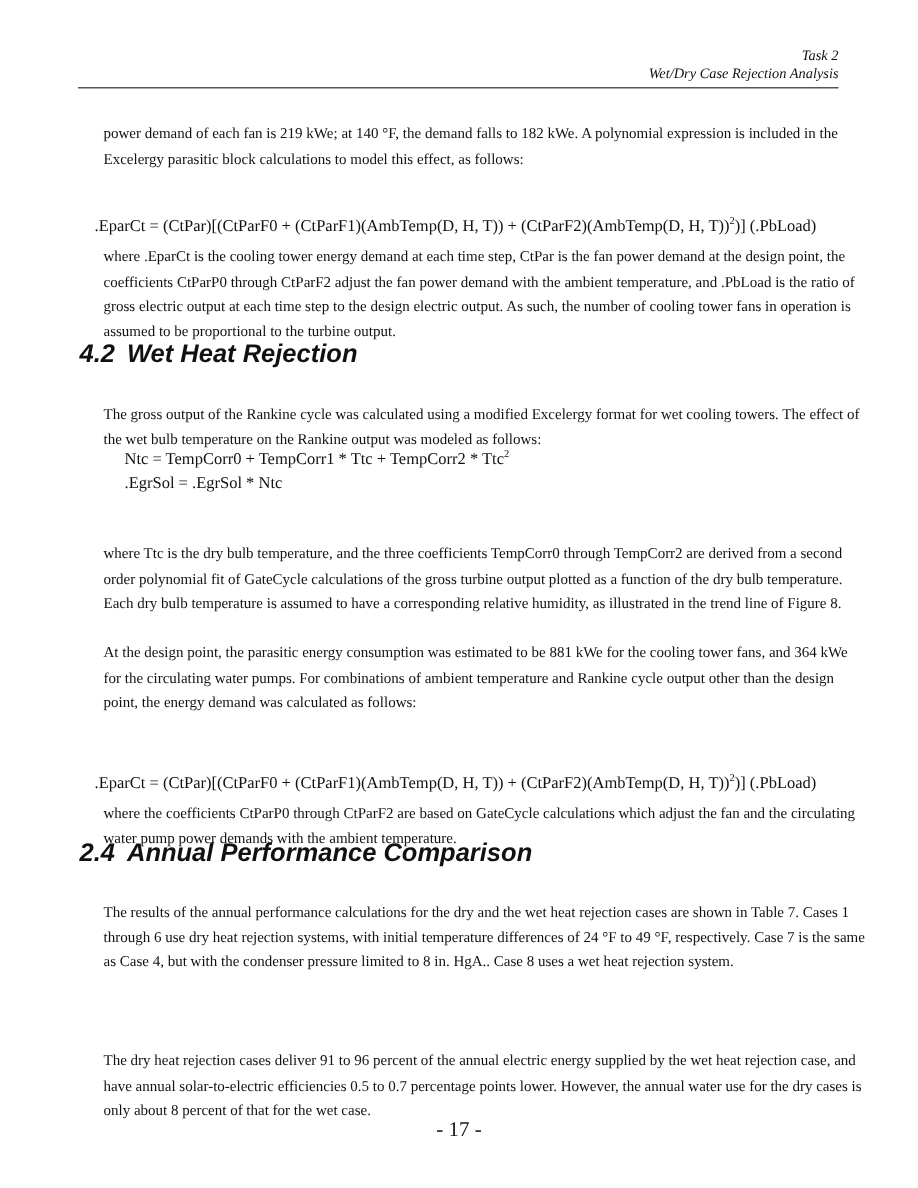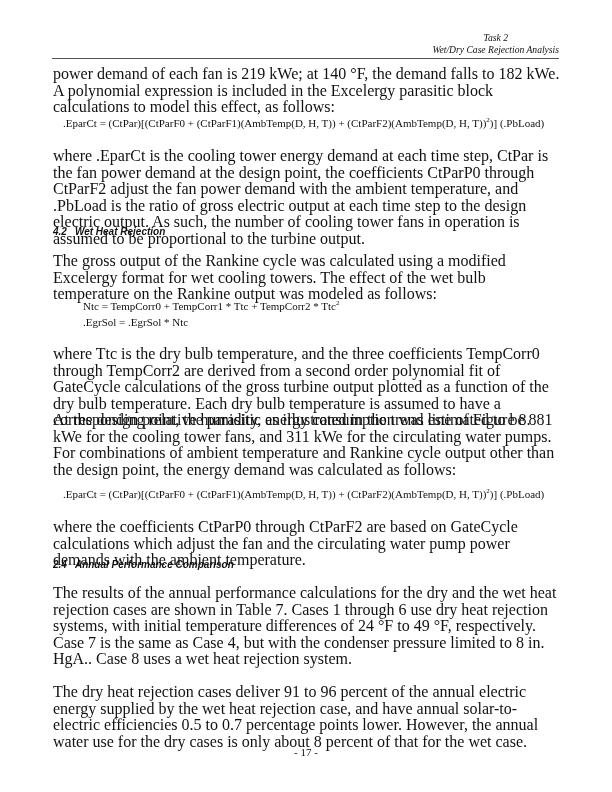--- a/index.html
+++ b/index.html
@@ -1,28 +1,28 @@
 <!DOCTYPE html>
 <html><head>
   <meta charset="utf-8">
   <style>
     html, body { margin:0; padding:0; background:#ffffff; }
     body { width:612px; height:792px; position:relative; overflow:hidden;
       font-family:"Liberation Serif", serif; color:#111; }
-    .header { position:absolute; right:53px; top:32px; text-align:center;
+    .header { position:absolute; right:53px; top:32px; text-align:right;
       font-style:italic; font-size:9.6px; line-height:12px; }
     .rule { position:absolute; left:52px; right:53px; top:58px; border-top:1px solid #555; }
-    .p { position:absolute; left:53px; width:508px; font-size:16px; line-height:16.5px; margin:0; }
-    .eq { position:absolute; left:63px; font-size:11px; line-height:16px; white-space:nowrap; }
+    .p { position:absolute; left:53px; width:508px; font-size:10px; line-height:16.5px; margin:16px; }
+    .eq { position:absolute; left:63px; font-size:11px; line-height:16px; white-space:nowrap;margin-top:28px; }
     .eq2 { position:absolute; left:83px; font-size:11px; line-height:15.5px; white-space:nowrap; }
     .h { position:absolute; left:53px; font-family:"Liberation Sans", sans-serif;
-      font-weight:bold; font-style:italic; font-size:10px; }
+      font-weight:bold; font-style:italic; font-size:17px; }
     .h .num { margin-right:8px; }
     sup { font-size:7px; line-height:0; }
-    .footer { position:absolute; left:0; width:612px; top:746px; text-align:center; font-size:11px; }
+    .footer { position:absolute; left:0; width:612px; top:746px; text-align:center; font-size:14px; }
   </style>
 </head>
 <body>
 
 <div class="header">
   <div>Task 2</div>
   <div>Wet/Dry Case Rejection Analysis</div>
 </div>
 <div class="rule"></div>
 
@@ -34,21 +34,21 @@
 
 <div class="h" style="top:226px"><span class="num">4.2</span><span>Wet Heat Rejection</span></div>
 
 <p class="p" style="top:253px">The gross output of the Rankine cycle was calculated using a modified Excelergy format for wet cooling towers.  The effect of the wet bulb temperature on the Rankine output was modeled as follows:</p>
 
 <div class="eq2" style="top:299px"><span>Ntc = TempCorr0 + TempCorr1 * Ttc + TempCorr2 * Ttc</span><sup>2</sup></div>
 <div class="eq2" style="top:315px">.EgrSol = .EgrSol * Ntc</div>
 
 <p class="p" style="top:346px">where Ttc is the dry bulb temperature, and the three coefficients TempCorr0 through TempCorr2 are derived from a second order polynomial fit of GateCycle calculations of the gross turbine output plotted as a function of the dry bulb temperature.  Each dry bulb temperature is assumed to have a corresponding relative humidity, as illustrated in the trend line of Figure 8.</p>
 
-<p class="p" style="top:412px">At the design point, the parasitic energy consumption was estimated to be 881 kWe for the cooling tower fans, and 311 kWe for the circulating water pumps.  For combinations of ambient temperature and Rankine cycle output other than the design point, the energy demand was calculated as follows:</p>
+<p class="p" style="top:412px">At the design point, the parasitic energy consumption was estimated to be 881 kWe for the cooling tower fans, and 364 kWe for the circulating water pumps.  For combinations of ambient temperature and Rankine cycle output other than the design point, the energy demand was calculated as follows:</p>
 
 <div class="eq" style="top:486px"><span>.EparCt = (CtPar)[(CtParF0 + (CtParF1)(AmbTemp(D, H, T)) + (CtParF2)(AmbTemp(D, H, T))</span><sup>2</sup><span>)] (.PbLoad)</span></div>
 
 <p class="p" style="top:519px">where the coefficients CtParP0 through CtParF2 are based on GateCycle calculations which adjust the fan and the circulating water pump power demands with the ambient temperature.</p>
 
 <div class="h" style="top:559px"><span class="num">2.4</span><span>Annual Performance Comparison</span></div>
 
 <p class="p" style="top:585px">The results of the annual performance calculations for the dry and the wet heat rejection cases are shown in Table 7.  Cases 1 through 6 use dry heat rejection systems, with initial temperature differences of 24 °F to 49 °F, respectively.  Case 7 is the same as Case 4, but with the condenser pressure limited to 8 in. HgA..  Case 8 uses a wet heat rejection system.</p>
 
 <p class="p" style="top:684px">The dry heat rejection cases deliver 91 to 96 percent of the annual electric energy supplied by the wet heat rejection case, and have annual solar-to-electric efficiencies 0.5 to 0.7 percentage points lower.  However, the annual water use for the dry cases is only about 8 percent of that for the wet case.</p>

